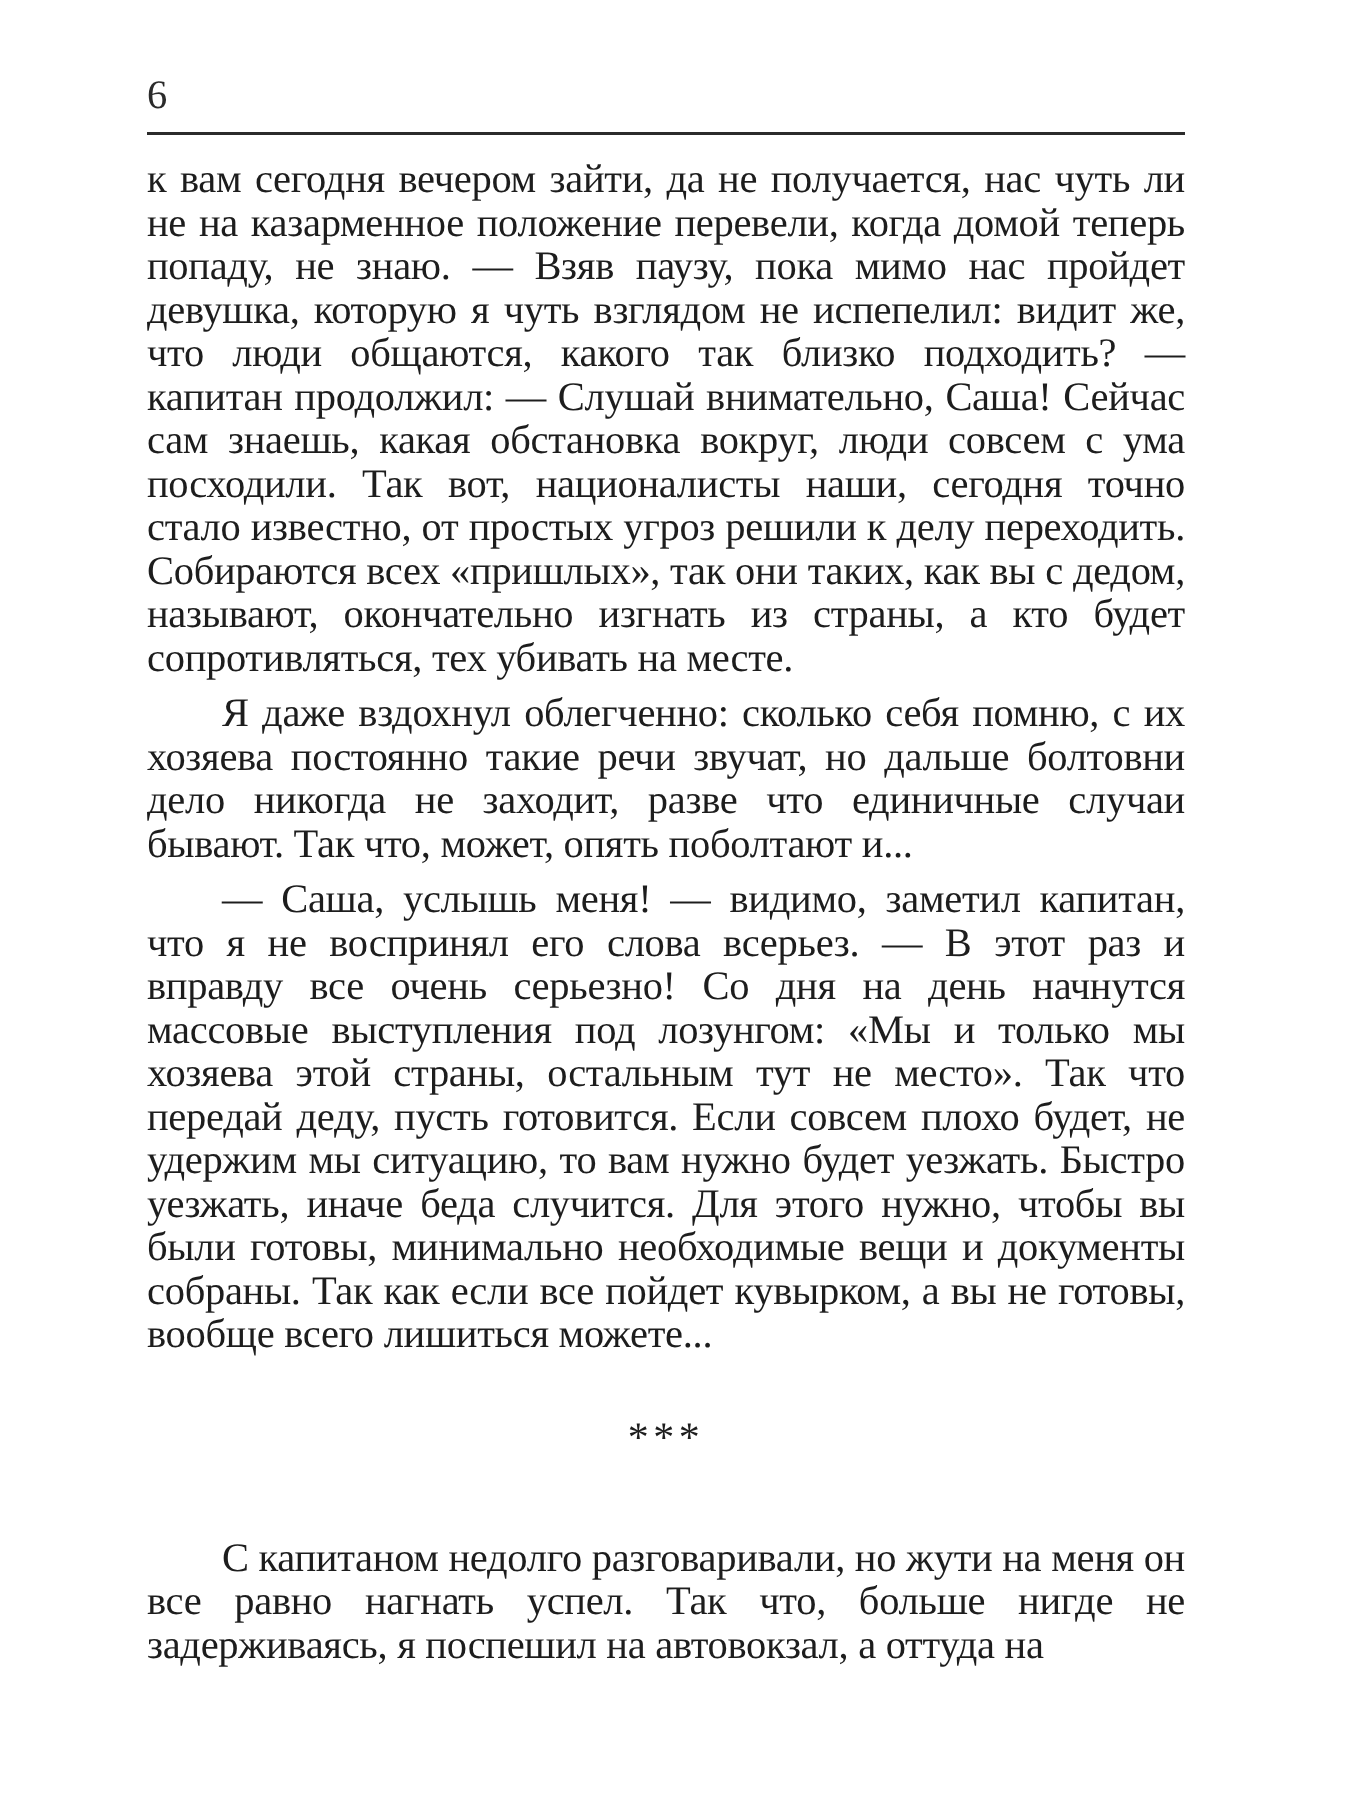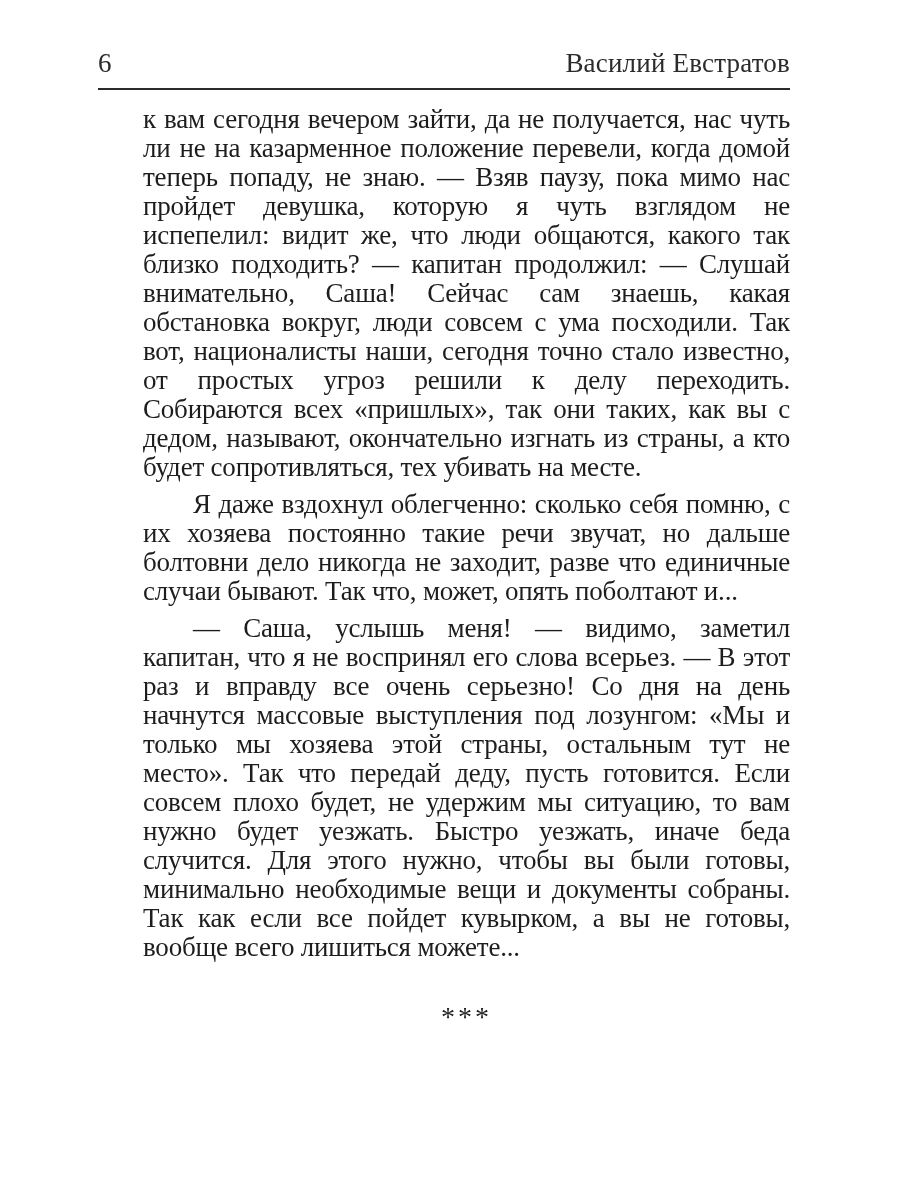--- a/index.html
+++ b/index.html
@@ -38,21 +38,20 @@
   .author-name {
     letter-spacing: 0.2px;
   }
   .body-text {
     margin-top: 15px;
     font-size: 27px;
     line-height: 29px;
     color: #1d1d1d;
     text-align: justify;
     letter-spacing: -0.2px;
-    margin-left: 45px;
   }
   .body-text p {
     margin: 0 0 8px 0;
   }
   .body-text p.indent {
     text-indent: 50px;
   }
   .separator {
     text-align: center;
     font-size: 28px;
@@ -64,26 +63,26 @@
   }
 </style>
 </head>
 <body>
 
 <div class="page">
   <div class="content">
 
     <header class="running-header">
       <span class="page-number">6</span>
-      <span class="author-name">Василий Евстратов</span>
     </header>
 
     <main class="body-text">
       <p>к вам сегодня вечером зайти, да не получается, нас чуть ли не на казарменное положение перевели, когда домой теперь попаду, не знаю. — Взяв паузу, пока мимо нас пройдет девушка, которую я чуть взглядом не испепелил: видит же, что люди общаются, какого так близко подходить? — капитан продолжил: — Слушай внимательно, Саша! Сейчас сам знаешь, какая обстановка вокруг, люди совсем с ума посходили. Так вот, националисты наши, сегодня точно стало известно, от простых угроз решили к делу переходить. Собираются всех «пришлых», так они таких, как вы с дедом, называют, окончательно изгнать из страны, а кто будет сопротивляться, тех убивать на месте.</p>
       <p class="indent">Я даже вздохнул облегченно: сколько себя помню, с их хозяева постоянно такие речи звучат, но дальше болтовни дело никогда не заходит, разве что единичные случаи бывают. Так что, может, опять поболтают и...</p>
       <p class="indent">— Саша, услышь меня! — видимо, заметил капитан, что я не воспринял его слова всерьез. — В этот раз и вправду все очень серьезно! Со дня на день начнутся массовые выступления под лозунгом: «Мы и только мы хозяева этой страны, остальным тут не место». Так что передай деду, пусть готовится. Если совсем плохо будет, не удержим мы ситуацию, то вам нужно будет уезжать. Быстро уезжать, иначе беда случится. Для этого нужно, чтобы вы были готовы, минимально необходимые вещи и документы собраны. Так как если все пойдет кувырком, а вы не готовы, вообще всего лишиться можете...</p>
 
       <div class="separator">***</div>
 
+      <p class="indent">С капитаном недолго разговаривали, но жути на меня он все равно нагнать успел. Так что, больше нигде не задерживаясь, я поспешил на автовокзал, а оттуда на</p>
     </main>
 
   </div>
 </div>
 
 </body></html>

